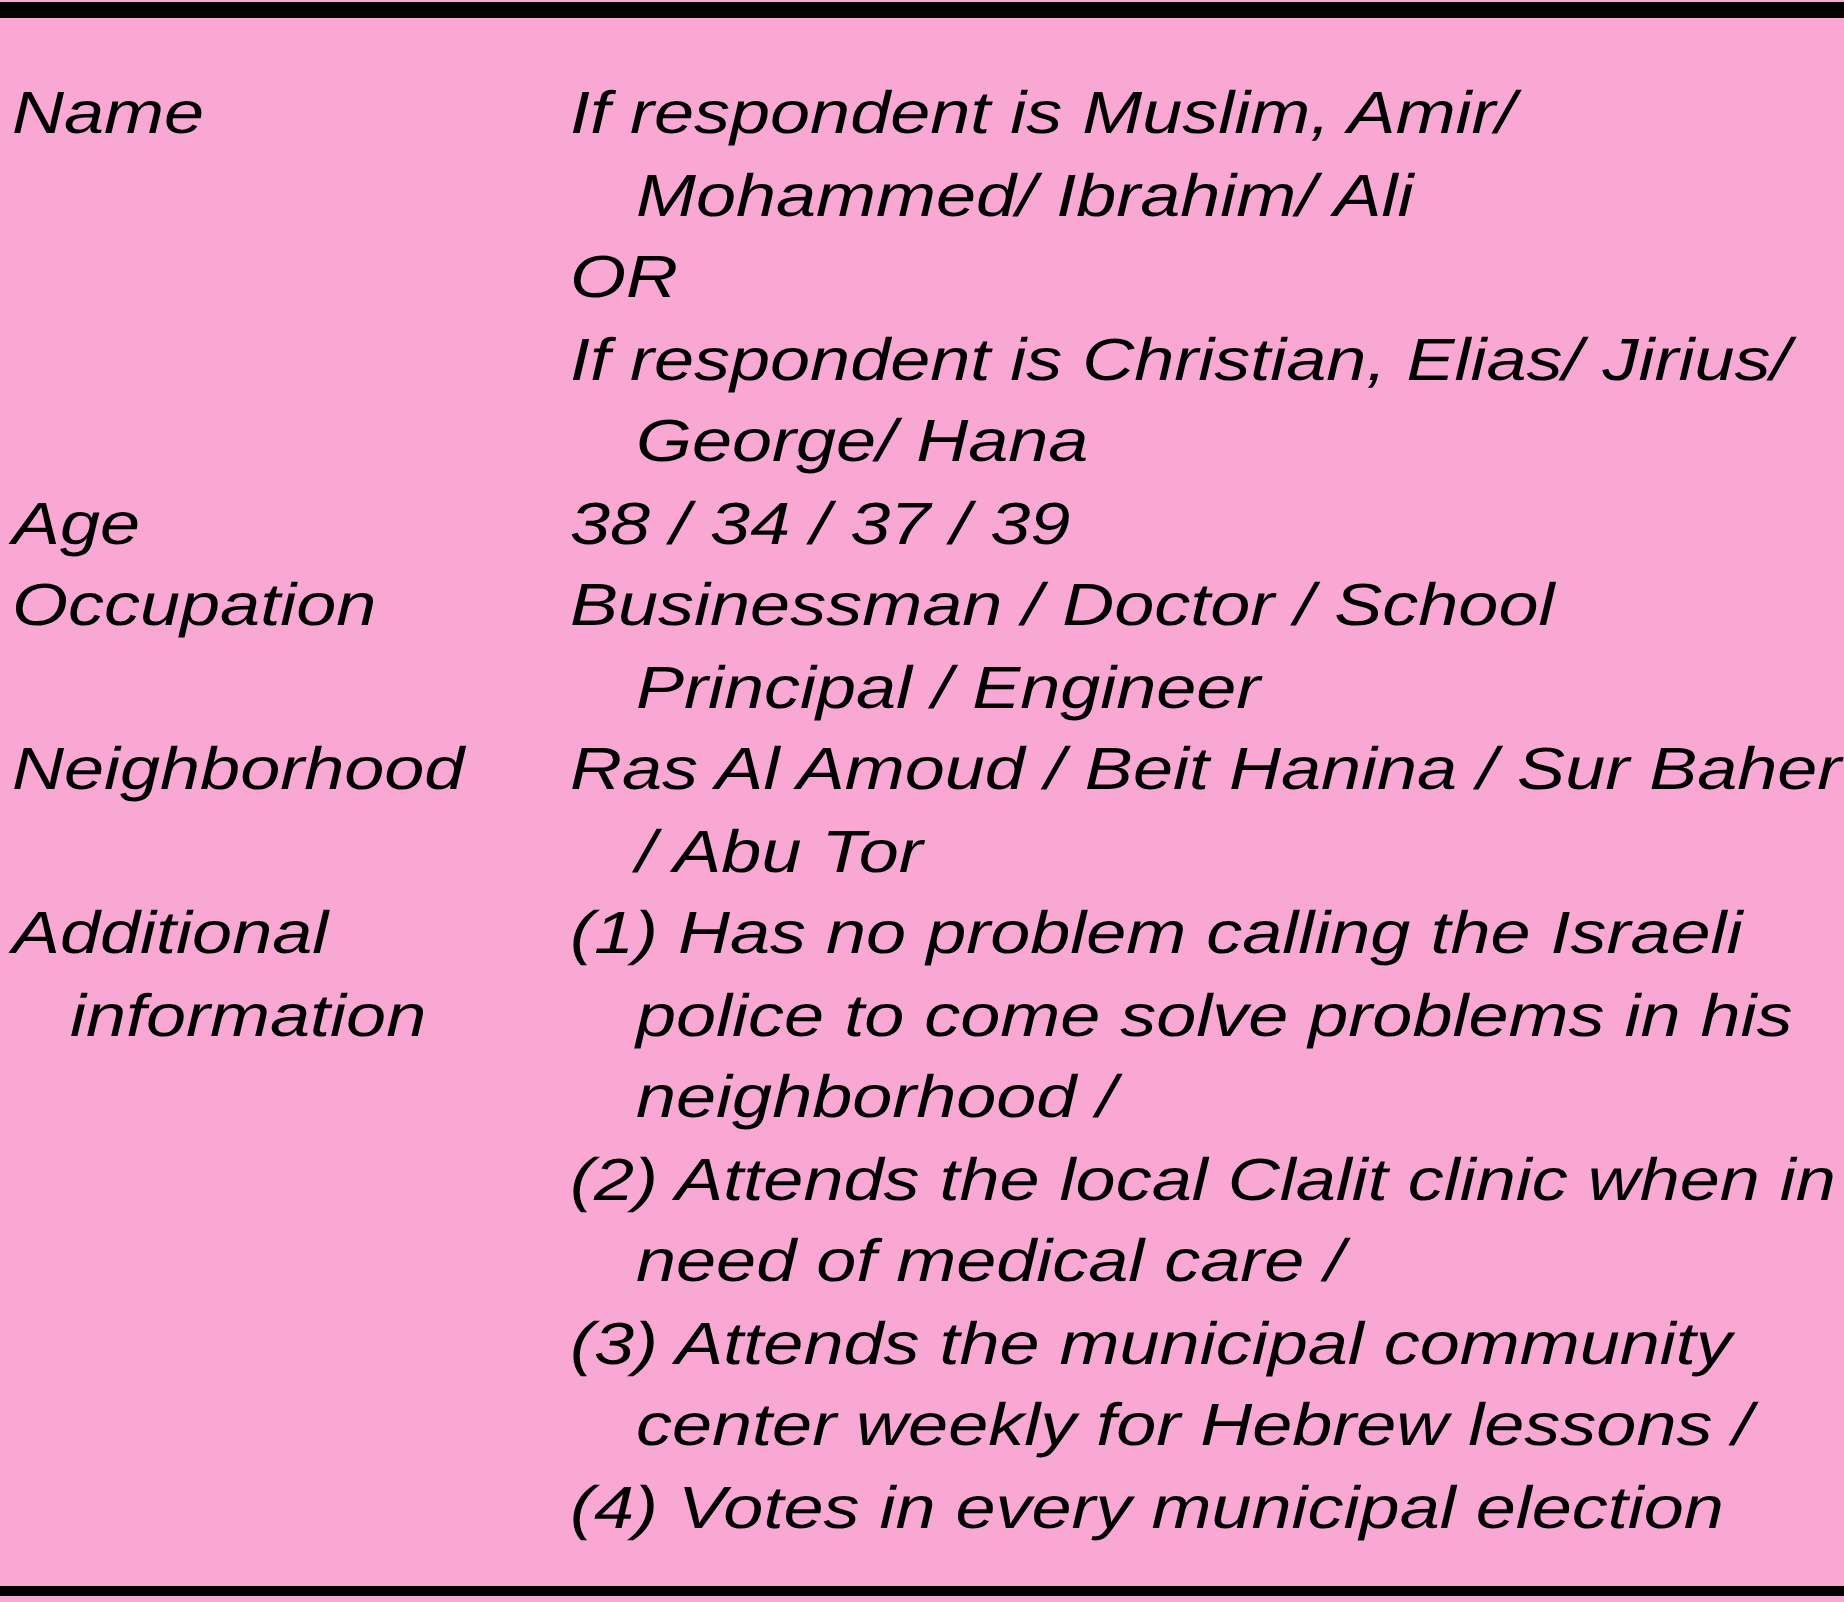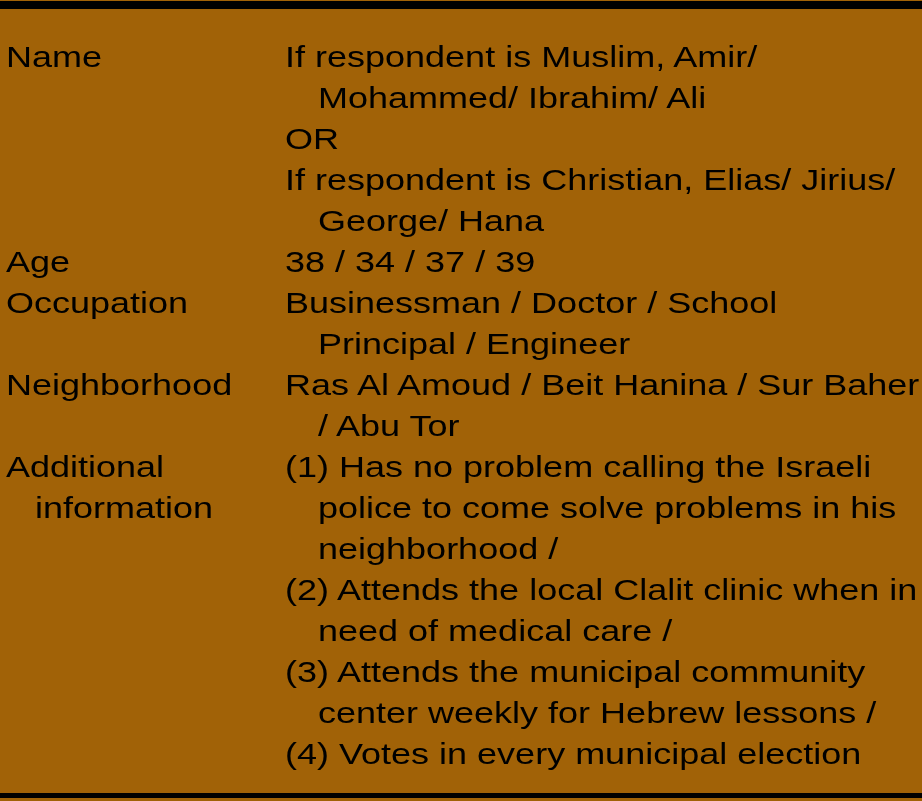--- a/index.html
+++ b/index.html
@@ -39,21 +39,21 @@
   .row { display: flex; align-items: flex-start; }
   .cell-label { flex: 0 0 279px; width: 279px; }
   .cell-value { flex: 1 1 auto; min-width: 0; }
   .ln { white-space: pre; }
   .cell-label .ln.ind { padding-left: 29px; }
   .cell-value .ln.ind { padding-left: 33px; }
 </style>
 </head>
 <body>
 
-<div class="page" style="background: #a16207; color: rgb(0, 0, 0);">
+<div class="page" style="background: #f9a8d4; color: rgb(0, 0, 0); font-style: italic;">
   <div class="rule rule-top" style="background: rgb(0, 0, 0);"></div>
   <div class="tbl">
       <div class="row">
         <div class="cell-label">
           <div class="ln">Name</div>
         </div>
         <div class="cell-value">
           <div class="ln">If respondent is Muslim, Amir/</div>
           <div class="ln ind">Mohammed/ Ibrahim/ Ali</div>
           <div class="ln">OR</div>

